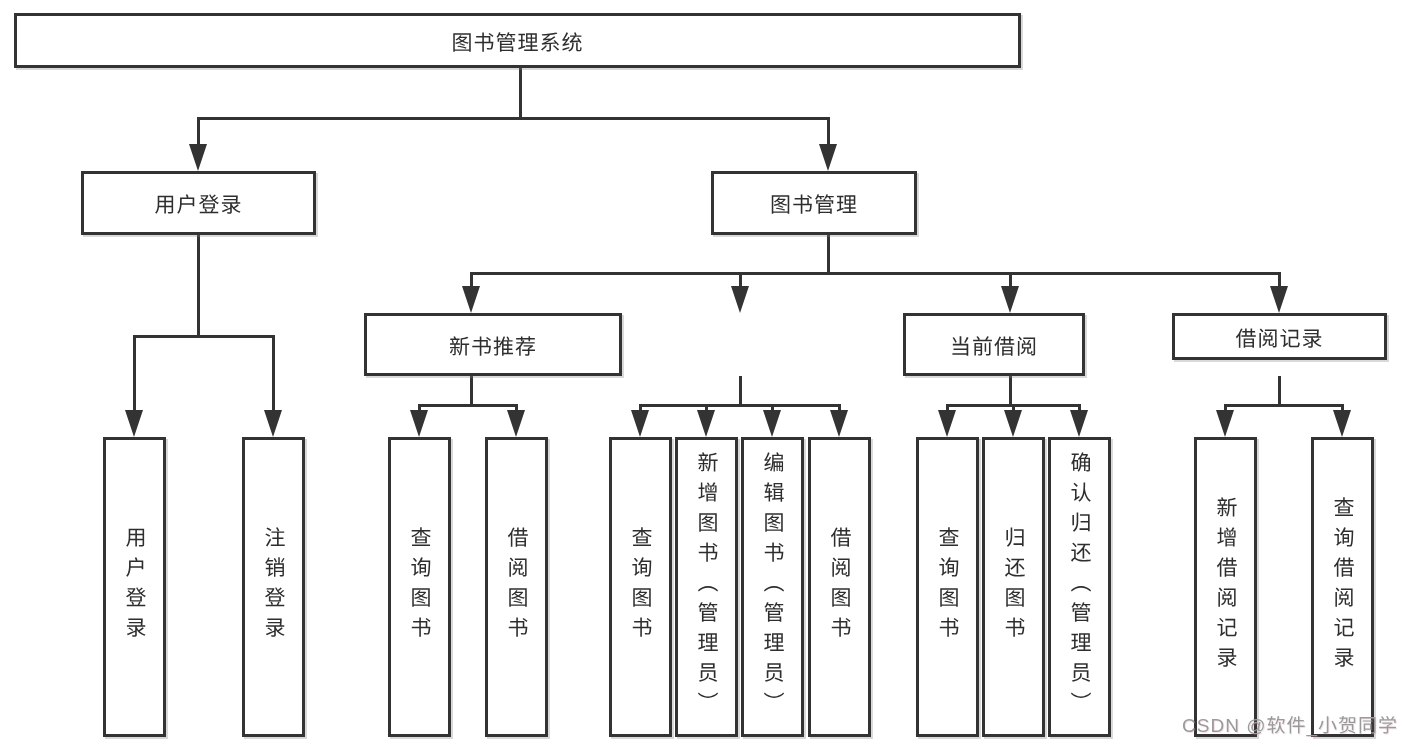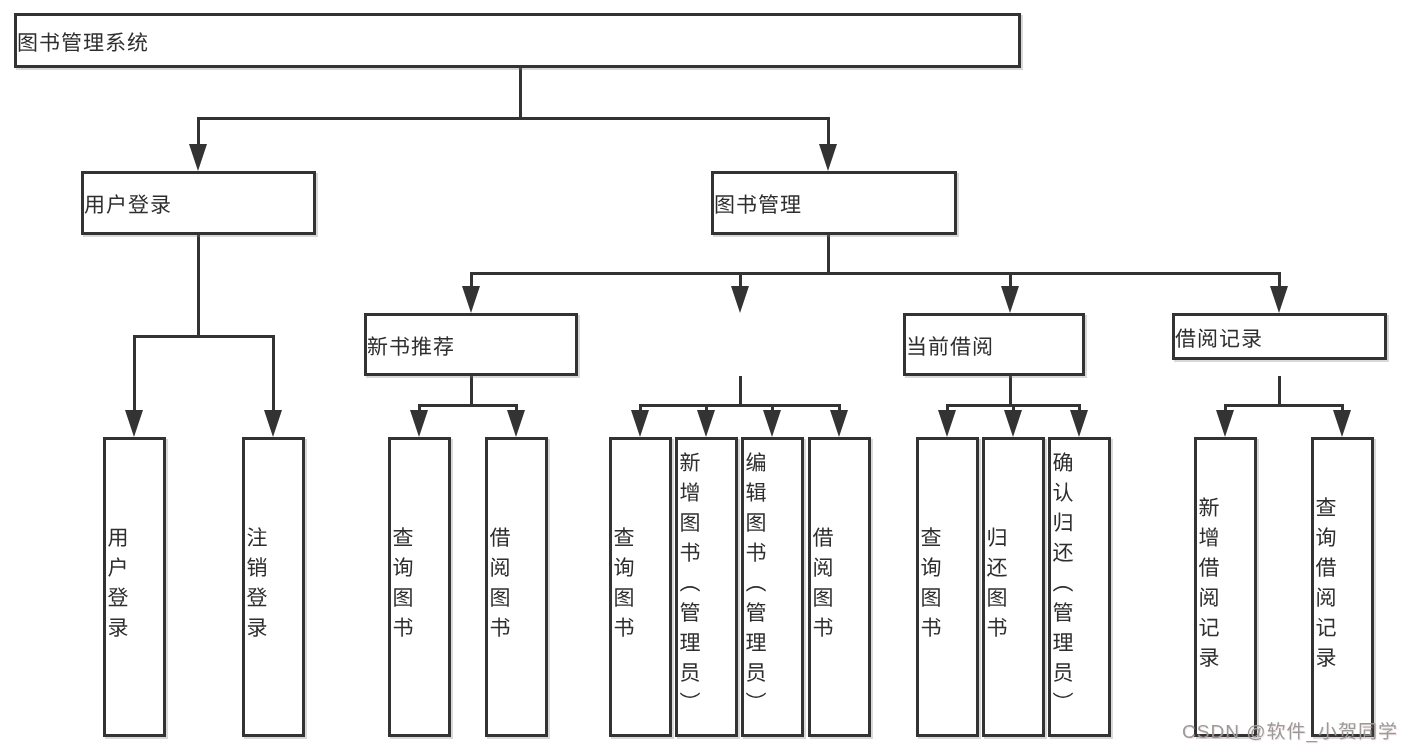--- a/index.html
+++ b/index.html
@@ -12,20 +12,21 @@
   }
   #canvas { position: absolute; left: 0; top: 0; width: 1405px; height: 747px; }
   svg.wires { position: absolute; left: 0; top: 0; }
   .box {
     position: absolute;
     background: #ffffff;
     border: 3px solid #333333;
     box-sizing: border-box;
     display: flex;
     align-items: center;
+    justify-content: center;
     box-shadow: 2px 2px 0 rgba(130,130,130,0.30);
     z-index: 2;
   }
   .htext {
     font-size: 21px;
     color: #2e2e2e;
     letter-spacing: 1px;
     white-space: nowrap;
   }
   .vtext {
@@ -33,21 +34,21 @@
     text-orientation: mixed;
     font-size: 21px;
     line-height: 1;
     letter-spacing: 9px;
     color: #2e2e2e;
     white-space: nowrap;
   }
   .watermark {
     position: absolute;
     right: 7px;
-    bottom: 4px;
+    bottom: 10px;
     font-size: 19px;
     color: #9a9a9a;
     letter-spacing: 1px;
     z-index: 5;
     text-shadow: 1px 1px 0 rgba(210,120,120,0.20);
     white-space: nowrap;
   }
 </style>
 </head>
 <body>
@@ -123,25 +124,25 @@
     </g>
   </svg>
 
   <div class="box" style="left:14px;top:13px;width:1007px;height:55px">
     <span class="htext">图书管理系统</span>
   </div>
 
   <div class="box" style="left:81px;top:171px;width:235px;height:64px">
     <span class="htext">用户登录</span>
   </div>
-  <div class="box" style="left:711px;top:171px;width:246px;height:64px">
+  <div class="box" style="left:711px;top:171px;width:206px;height:64px">
     <span class="htext">图书管理</span>
   </div>
 
-  <div class="box" style="left:364px;top:313px;width:214px;height:63px">
+  <div class="box" style="left:364px;top:313px;width:258px;height:63px">
     <span class="htext">新书推荐</span>
   </div>
   <div class="box" style="left:903px;top:313px;width:182px;height:63px">
     <span class="htext">当前借阅</span>
   </div>
   <div class="box" style="left:1172px;top:313px;width:215px;height:47px">
     <span class="htext">借阅记录</span>
   </div>
 
   <div class="box" style="left:103px;top:437px;width:63px;height:300px">

